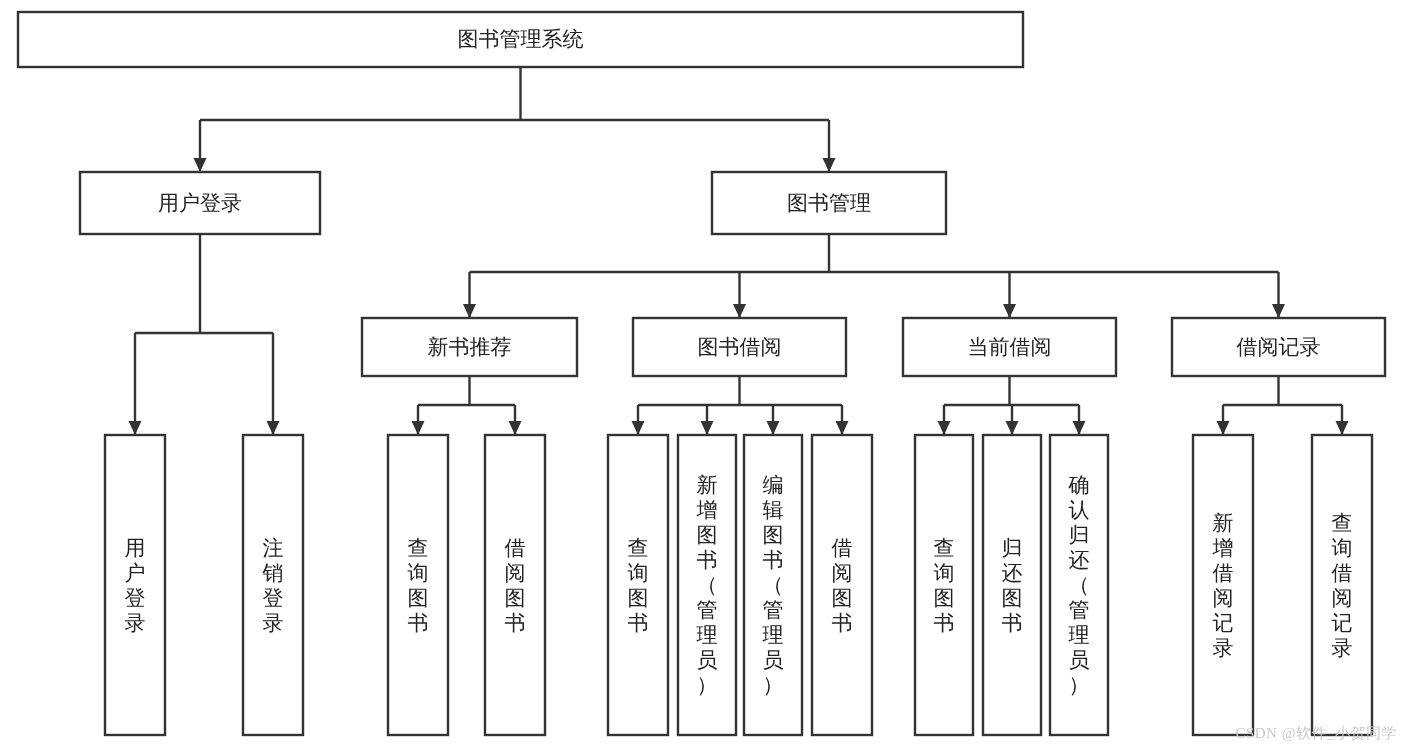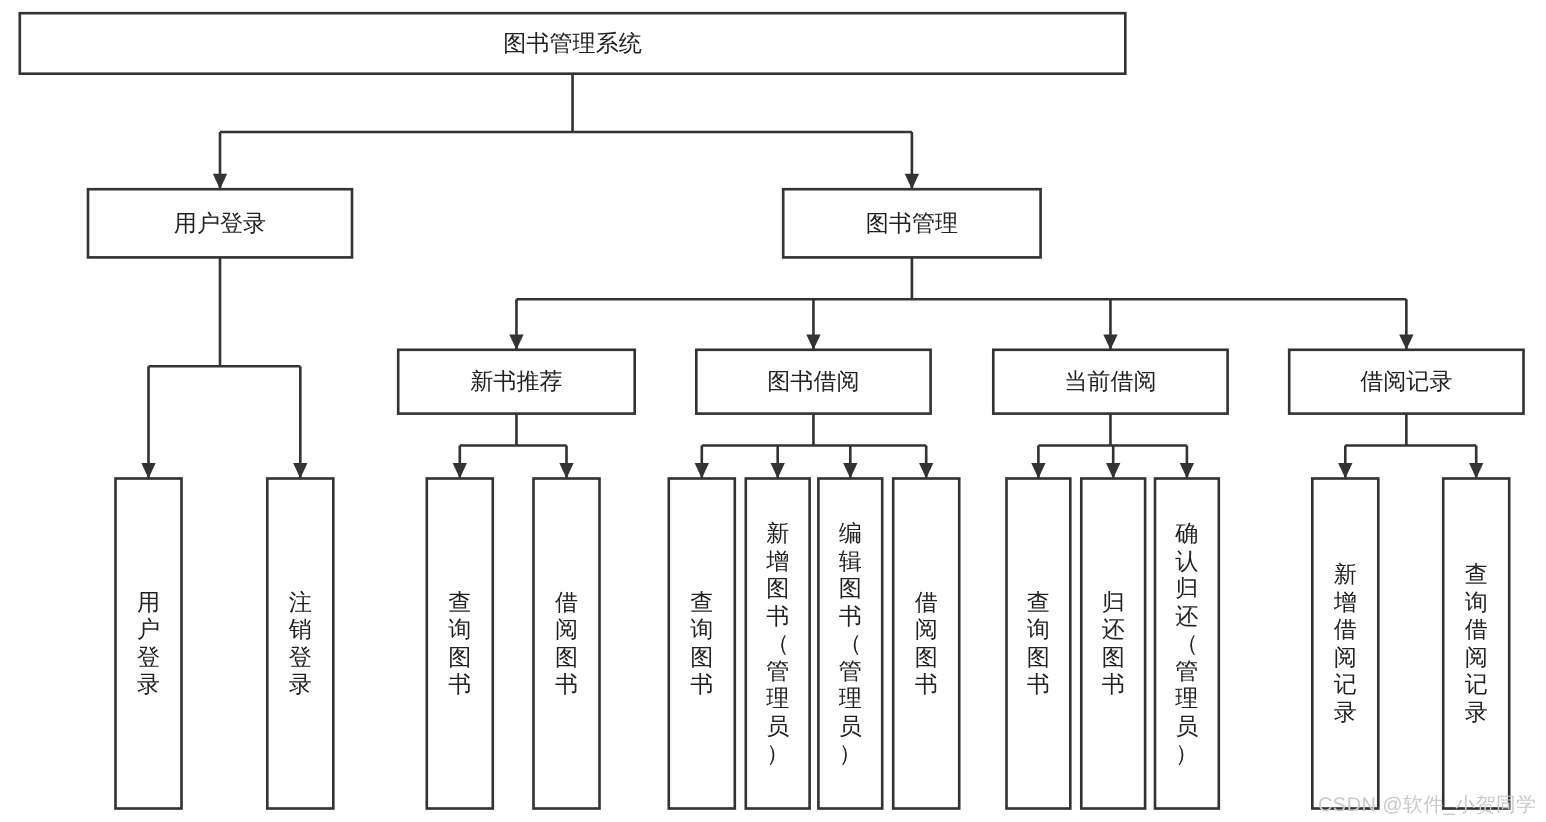--- a/index.html
+++ b/index.html
@@ -52,22 +52,22 @@
   .node-label-v {
     font-family: "Liberation Sans", "DejaVu Sans", sans-serif;
     font-size: 21px;
     fill: #222222;
     text-anchor: middle;
   }
   .watermark {
     position: absolute;
     right: 8px;
     bottom: 4px;
-    font-family: Liberation Sans, sans-serif;
-    font-size: 18px;
+    font-family: Liberation Serif, serif;
+    font-size: 15px;
     color: #c9c9c9;
     white-space: nowrap;
     letter-spacing: 0.5px;
     user-select: none;
   }
 </style>
 </head>
 <body>
 
 <div id="diagram-root">

